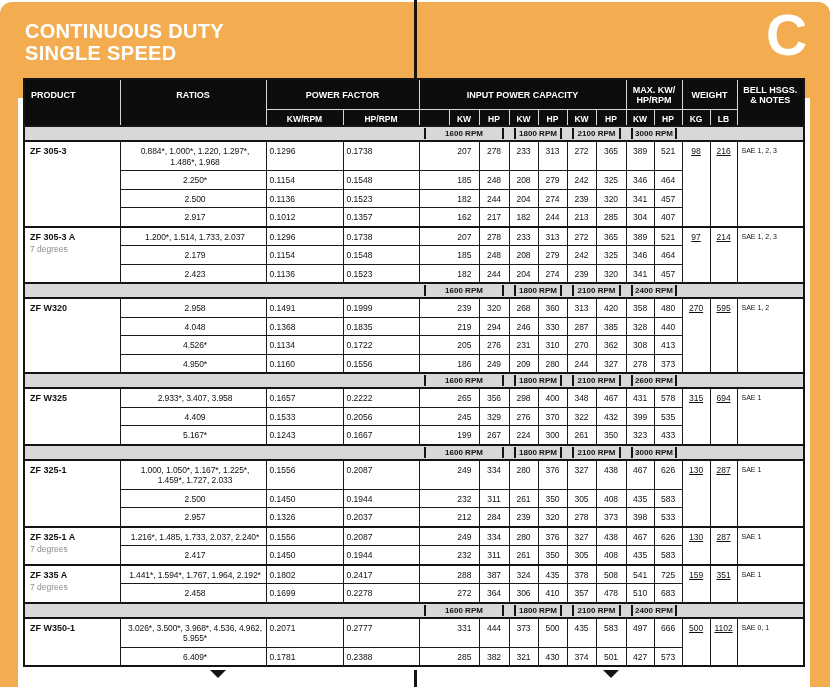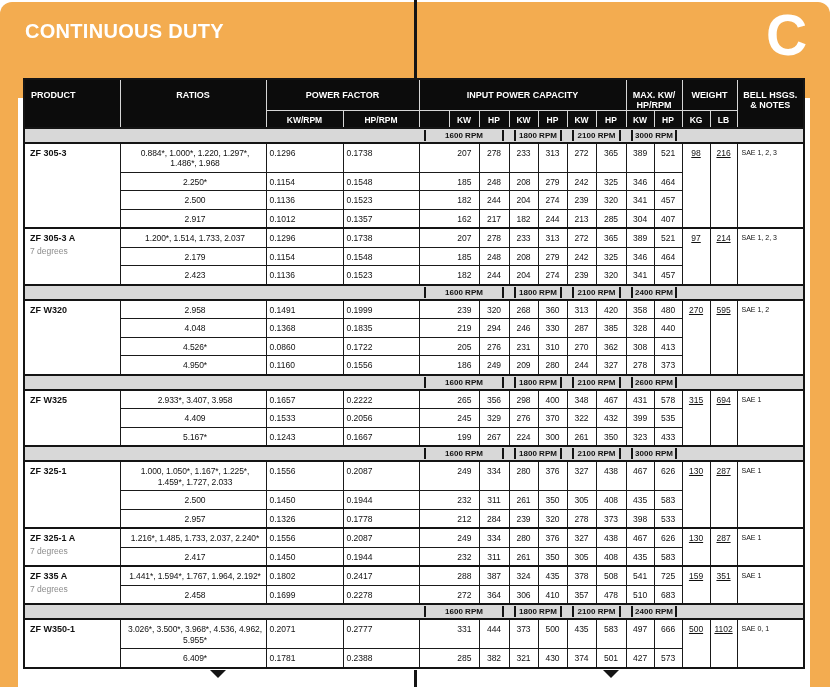--- a/index.html
+++ b/index.html
@@ -25,21 +25,21 @@
     background: var(--header-bg, #0C0C0C); color: #fff;
     border: 1px solid #d6d6d6;
     font-size: 9px; font-weight: bold;
     vertical-align: top; padding-top: 10px; 
     white-space: pre-line;
   }
   tr.h1 { height: 30px; }
   tr.h2 { height: 17px; }
   tr.h2 th { padding-top: 4px; font-size: 8.5px; }
   .th-product { text-align: left; padding-left: 6px; }
-  .two-line { line-height: 10px; }
+  .two-line { padding-top: 5px; line-height: 10px; }
 
   tbody td {
     border: 1px solid #1a1a1a;
     font-size: 8.5px; color: #111;
     vertical-align: top;
     padding: 4px 3px 3px;
     line-height: 10.5px;
     background: #fff;
   }
   .cell-ratios { text-align: center; padding: 4px 2px 3px 6px; letter-spacing: -0.1px; }
@@ -70,20 +70,21 @@
     border-left: 8px solid transparent; border-right: 8px solid transparent; border-top: 8px solid #141414; }
   .t1 { left: 210px; }
   .t2 { left: 603px; }
 </style>
 </head>
 <body>
 
 <div class="top-band">
   <div class="page-title">
     <div>CONTINUOUS DUTY</div>
+    <div>SINGLE SPEED</div>
   </div>
   <div class="section-letter">C</div>
 </div>
 <div class="divider-top"></div>
 <div class="side-strip left-strip"></div>
 <div class="side-strip right-strip"></div>
 
 <div class="table-wrap">
   <table>
     <colgroup>
@@ -296,21 +297,21 @@
           <td class="cell-num">294</td>
           <td class="cell-num">246</td>
           <td class="cell-num">330</td>
           <td class="cell-num">287</td>
           <td class="cell-num">385</td>
           <td class="cell-num">328</td>
           <td class="cell-num">440</td>
         </tr>
         <tr>
           <td class="cell-ratios">4.526*</td>
-          <td class="cell-pf">0.0860</td>
+          <td class="cell-pf">0.1134</td>
           <td class="cell-pf">0.1722</td>
           <td class="cell-num num-wide" colspan="2">205</td>
           <td class="cell-num">276</td>
           <td class="cell-num">231</td>
           <td class="cell-num">310</td>
           <td class="cell-num">270</td>
           <td class="cell-num">362</td>
           <td class="cell-num">308</td>
           <td class="cell-num">413</td>
         </tr>
@@ -432,21 +433,21 @@
           <td class="cell-num">261</td>
           <td class="cell-num">350</td>
           <td class="cell-num">305</td>
           <td class="cell-num">408</td>
           <td class="cell-num">435</td>
           <td class="cell-num">583</td>
         </tr>
         <tr>
           <td class="cell-ratios">2.957</td>
           <td class="cell-pf">0.1326</td>
-          <td class="cell-pf">0.1778</td>
+          <td class="cell-pf">0.2037</td>
           <td class="cell-num num-wide" colspan="2">212</td>
           <td class="cell-num">284</td>
           <td class="cell-num">239</td>
           <td class="cell-num">320</td>
           <td class="cell-num">278</td>
           <td class="cell-num">373</td>
           <td class="cell-num">398</td>
           <td class="cell-num">533</td>
         </tr>
         <tr class="group-start">

